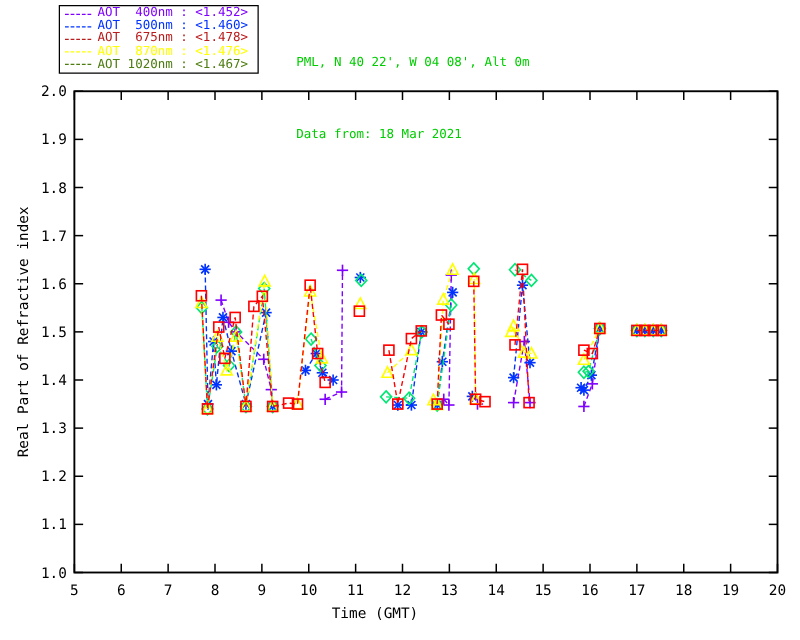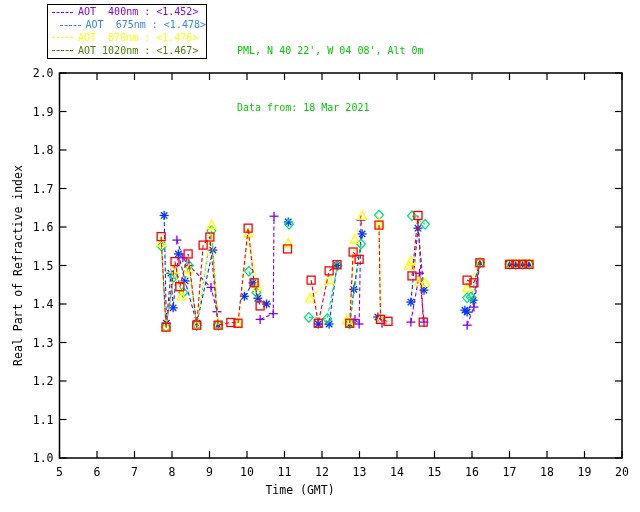--- a/index.html
+++ b/index.html
@@ -17,21 +17,25 @@
 </head>
 <body>
 
 <div id="page">
 
   <div id="legend">
       <div class="lrow" style="color: rgb(127, 0, 255);">
         <span class="ldash"></span>
         <span class="llabel">AOT  400nm : &lt;1.452&gt;</span>
       </div>
-      <div class="lrow" style="color: #3b82f6; justify-content: flex-end;">
+      <div class="lrow" style="color: rgb(0, 51, 255);">
+        <span class="ldash"></span>
+        <span class="llabel">AOT  500nm : &lt;1.460&gt;</span>
+      </div>
+      <div class="lrow" style="color: #b91c1c;">
         <span class="ldash"></span>
         <span class="llabel">AOT  675nm : &lt;1.478&gt;</span>
       </div>
       <div class="lrow" style="color: rgb(255, 255, 0);">
         <span class="ldash"></span>
         <span class="llabel">AOT  870nm : &lt;1.476&gt;</span>
       </div>
       <div class="lrow" style="color: #4d7c0f;">
         <span class="ldash"></span>
         <span class="llabel">AOT 1020nm : &lt;1.467&gt;</span>

